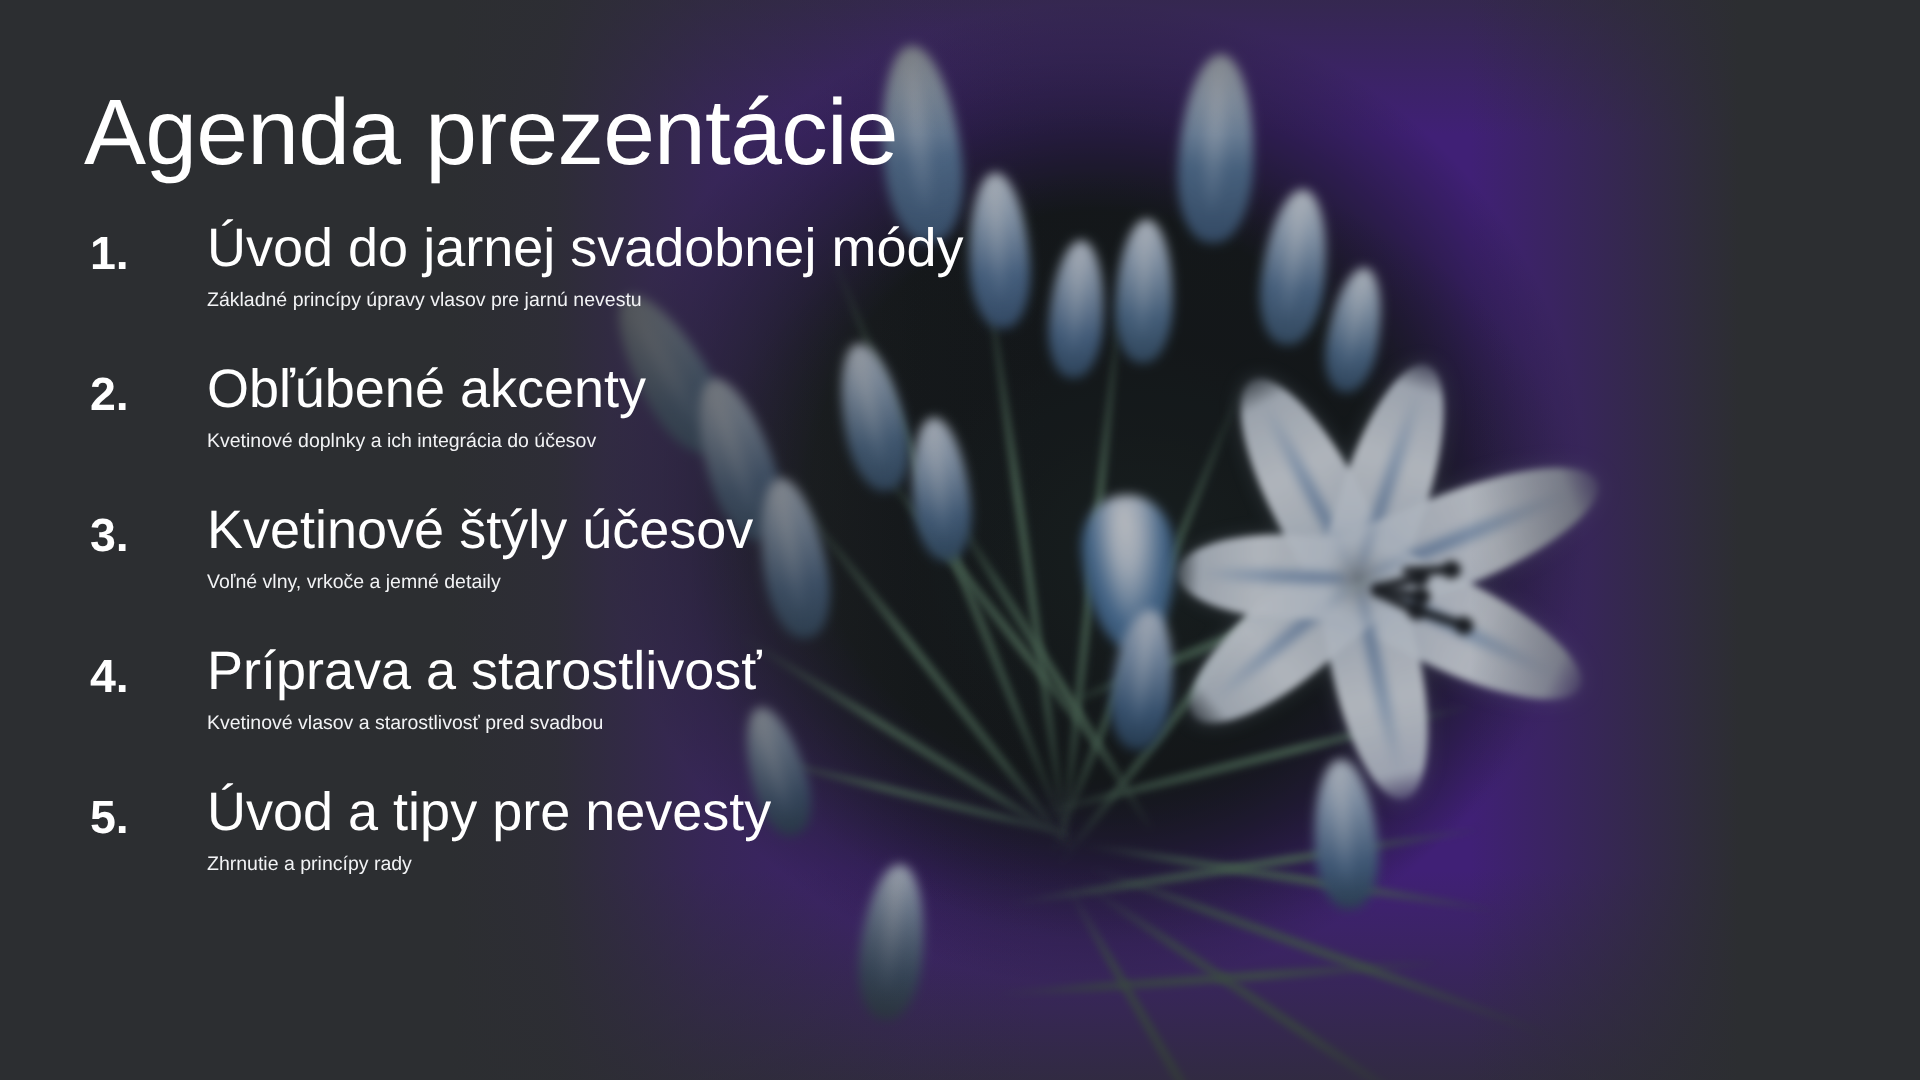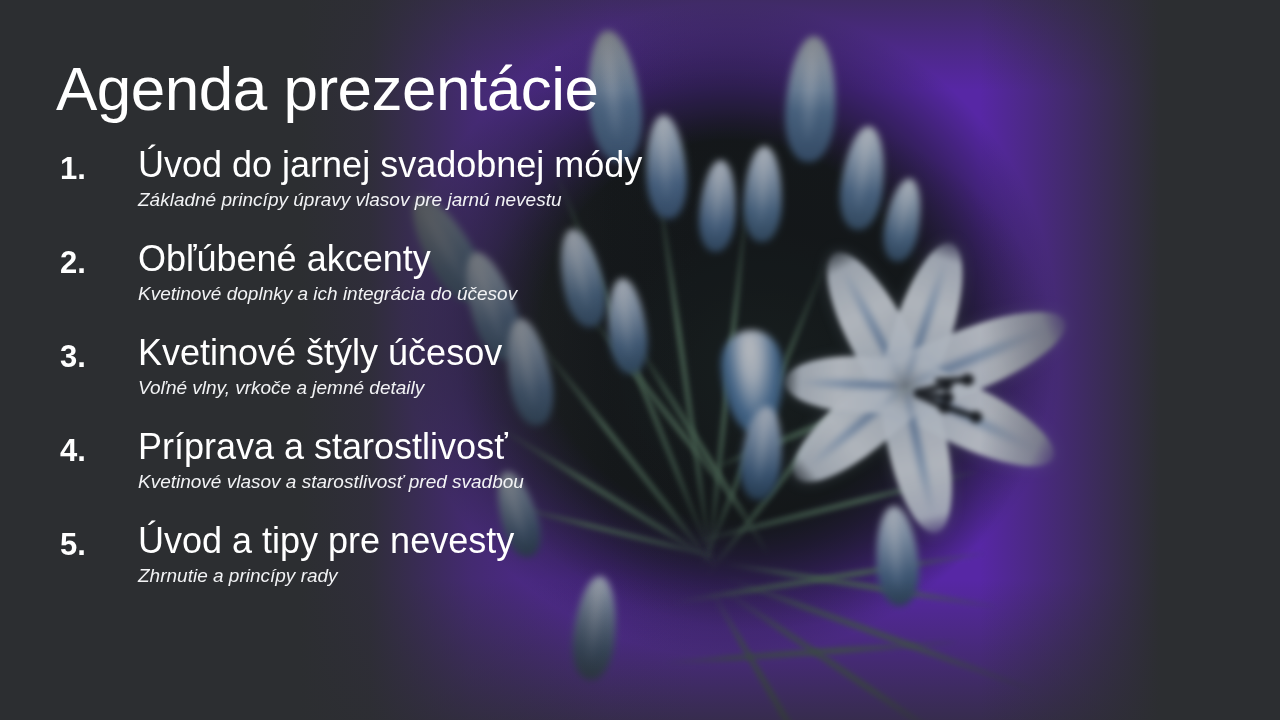--- a/index.html
+++ b/index.html
@@ -5,21 +5,21 @@
   html, body {
     margin: 0;
     padding: 0;
     background: #212326;
   }
   .slide {
     position: relative;
     width: 1280px;
     height: 720px;
     overflow: hidden;
-    background: #6d28d9;
+    background: #4c1d95;
     font-family: "Liberation Sans", sans-serif;
   }
 
   
   .photo {
     position: absolute;
     inset: 0;
     overflow: hidden;
   }
   .photo-base {
@@ -161,28 +161,27 @@
   }
   .item-title {
     font-size: 36px;
     font-weight: 300;
     color: #ffffff;
     line-height: 38px;
     letter-spacing: 0px;
     white-space: nowrap;
   }
   .item-sub {
-    font-size: 19px;
+    font-size: 13px;
     font-weight: 300;
     color: #f2f3f5;
     line-height: 28px;
     margin-top: 2px;
     letter-spacing: 0px;
     white-space: nowrap;
-    font-style: italic;
   }
 </style>
 </head>
 <body>
 
 <div class="slide">
 
   <div class="photo">
     <div class="photo-base"></div>
 

